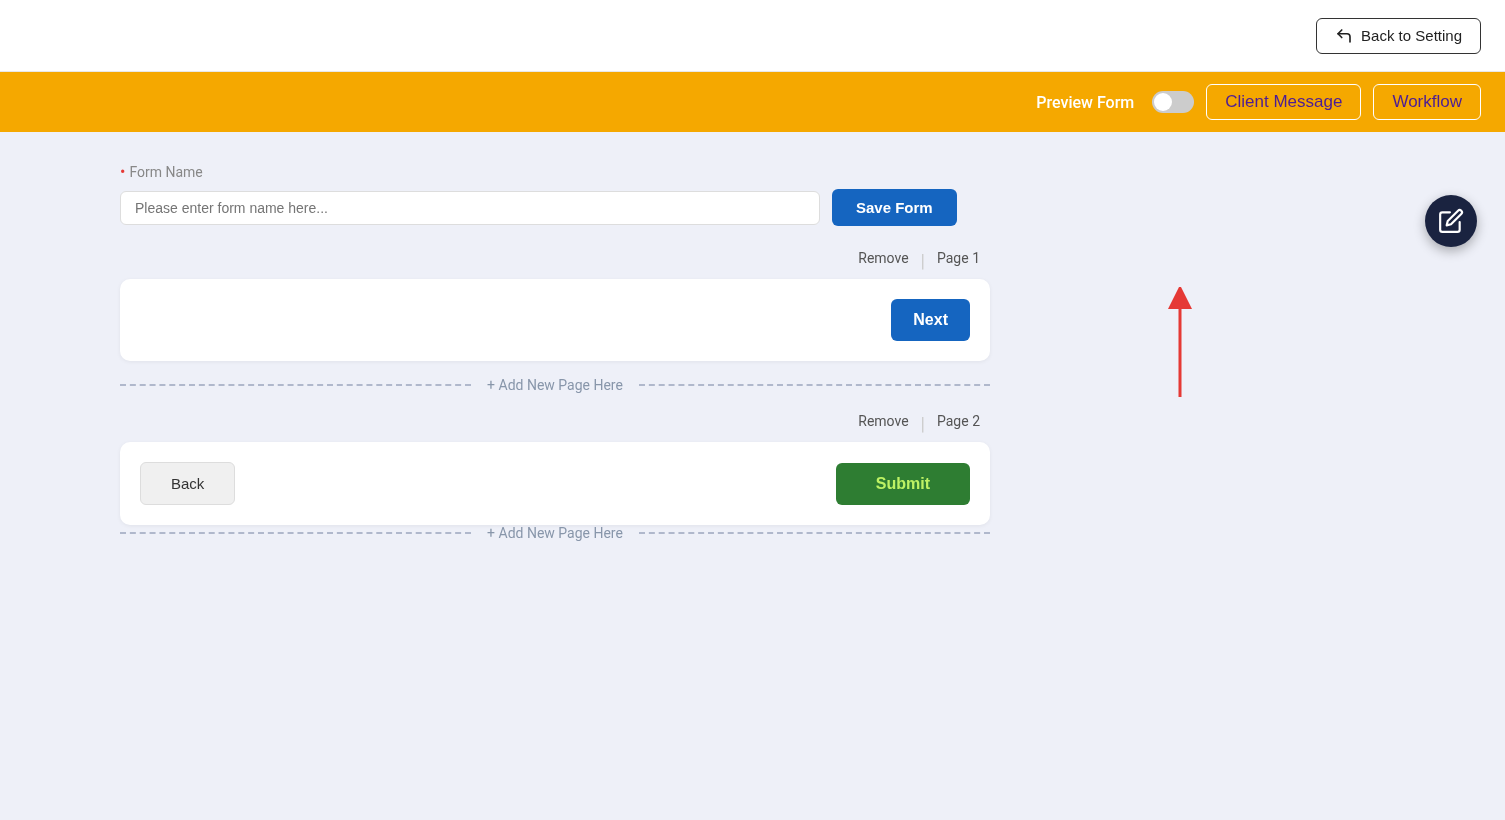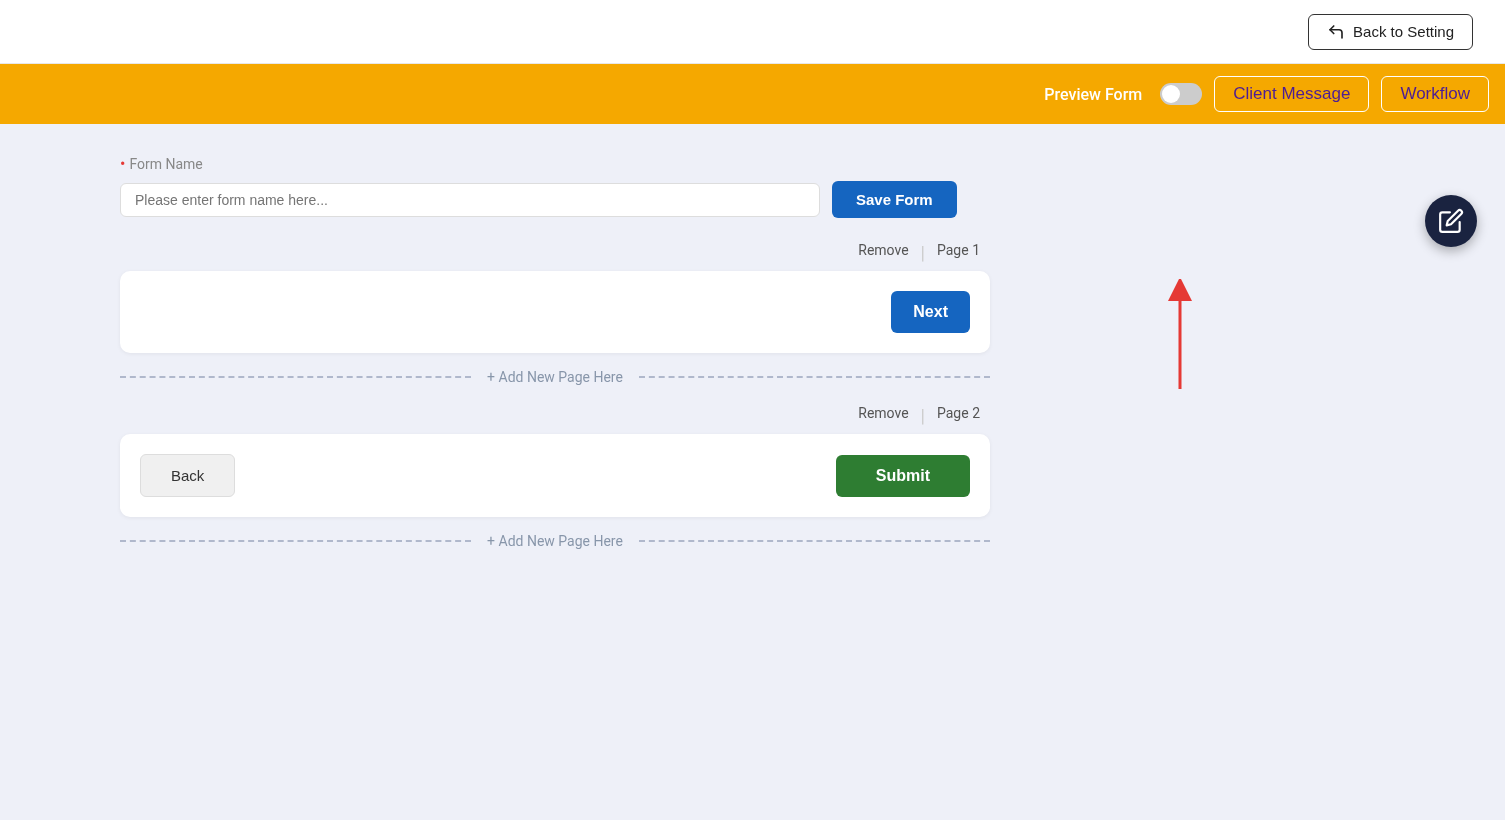--- a/index.html
+++ b/index.html
@@ -7,25 +7,25 @@
       font-family: -apple-system, BlinkMacSystemFont, 'Segoe UI', Roboto, sans-serif;
       background: #eef0f8;
       width: 1505px;
       min-height: 820px;
       position: relative;
     }
 
     
     .top-bar {
       background: #fff;
-      height: 64px;
+      height: 72px;
       display: flex;
       align-items: center;
       justify-content: flex-end;
-      padding: 0 32px;
+      padding: 0 24px;
       border-bottom: 1px solid #e8e8e8;
     }
 
     .back-to-setting-btn {
       display: flex;
       align-items: center;
       gap: 8px;
       border: 1.5px solid #333;
       background: #fff;
       border-radius: 6px;
@@ -36,21 +36,21 @@
       cursor: pointer;
     }
 
     
     .orange-bar {
       background: #f5a800;
       height: 60px;
       display: flex;
       align-items: center;
       justify-content: flex-end;
-      padding: 0 16px;
+      padding: 0 24px;
       gap: 12px;
     }
 
     .preview-form-label {
       color: #fff;
       font-size: 16px;
       font-weight: 500;
       margin-right: 6px;
     }
 
@@ -219,42 +219,41 @@
       white-space: nowrap;
       text-align: right;
     }
 
     
     .form-card-page2 {
       background: #fff;
       border-radius: 10px;
       padding: 20px 20px;
       max-width: 870px;
-      margin-bottom: 16px;
       min-height: 80px;
       display: flex;
       align-items: center;
       justify-content: space-between;
       box-shadow: 0 1px 4px rgba(0,0,0,0.06);
     }
 
     .back-btn {
       background: #f0f0f0;
       color: #333;
       border: 1px solid #ddd;
       border-radius: 6px;
       padding: 12px 30px;
       font-size: 15px;
       font-weight: 500;
       cursor: pointer;
     }
 
     .submit-btn {
       background: #2e7d32;
-      color: #ffffff;
+      color: #bef264;
       border: none;
       border-radius: 6px;
       padding: 12px 40px;
       font-size: 16px;
       font-weight: 600;
       cursor: pointer;
     }
 
     
     .fab {

